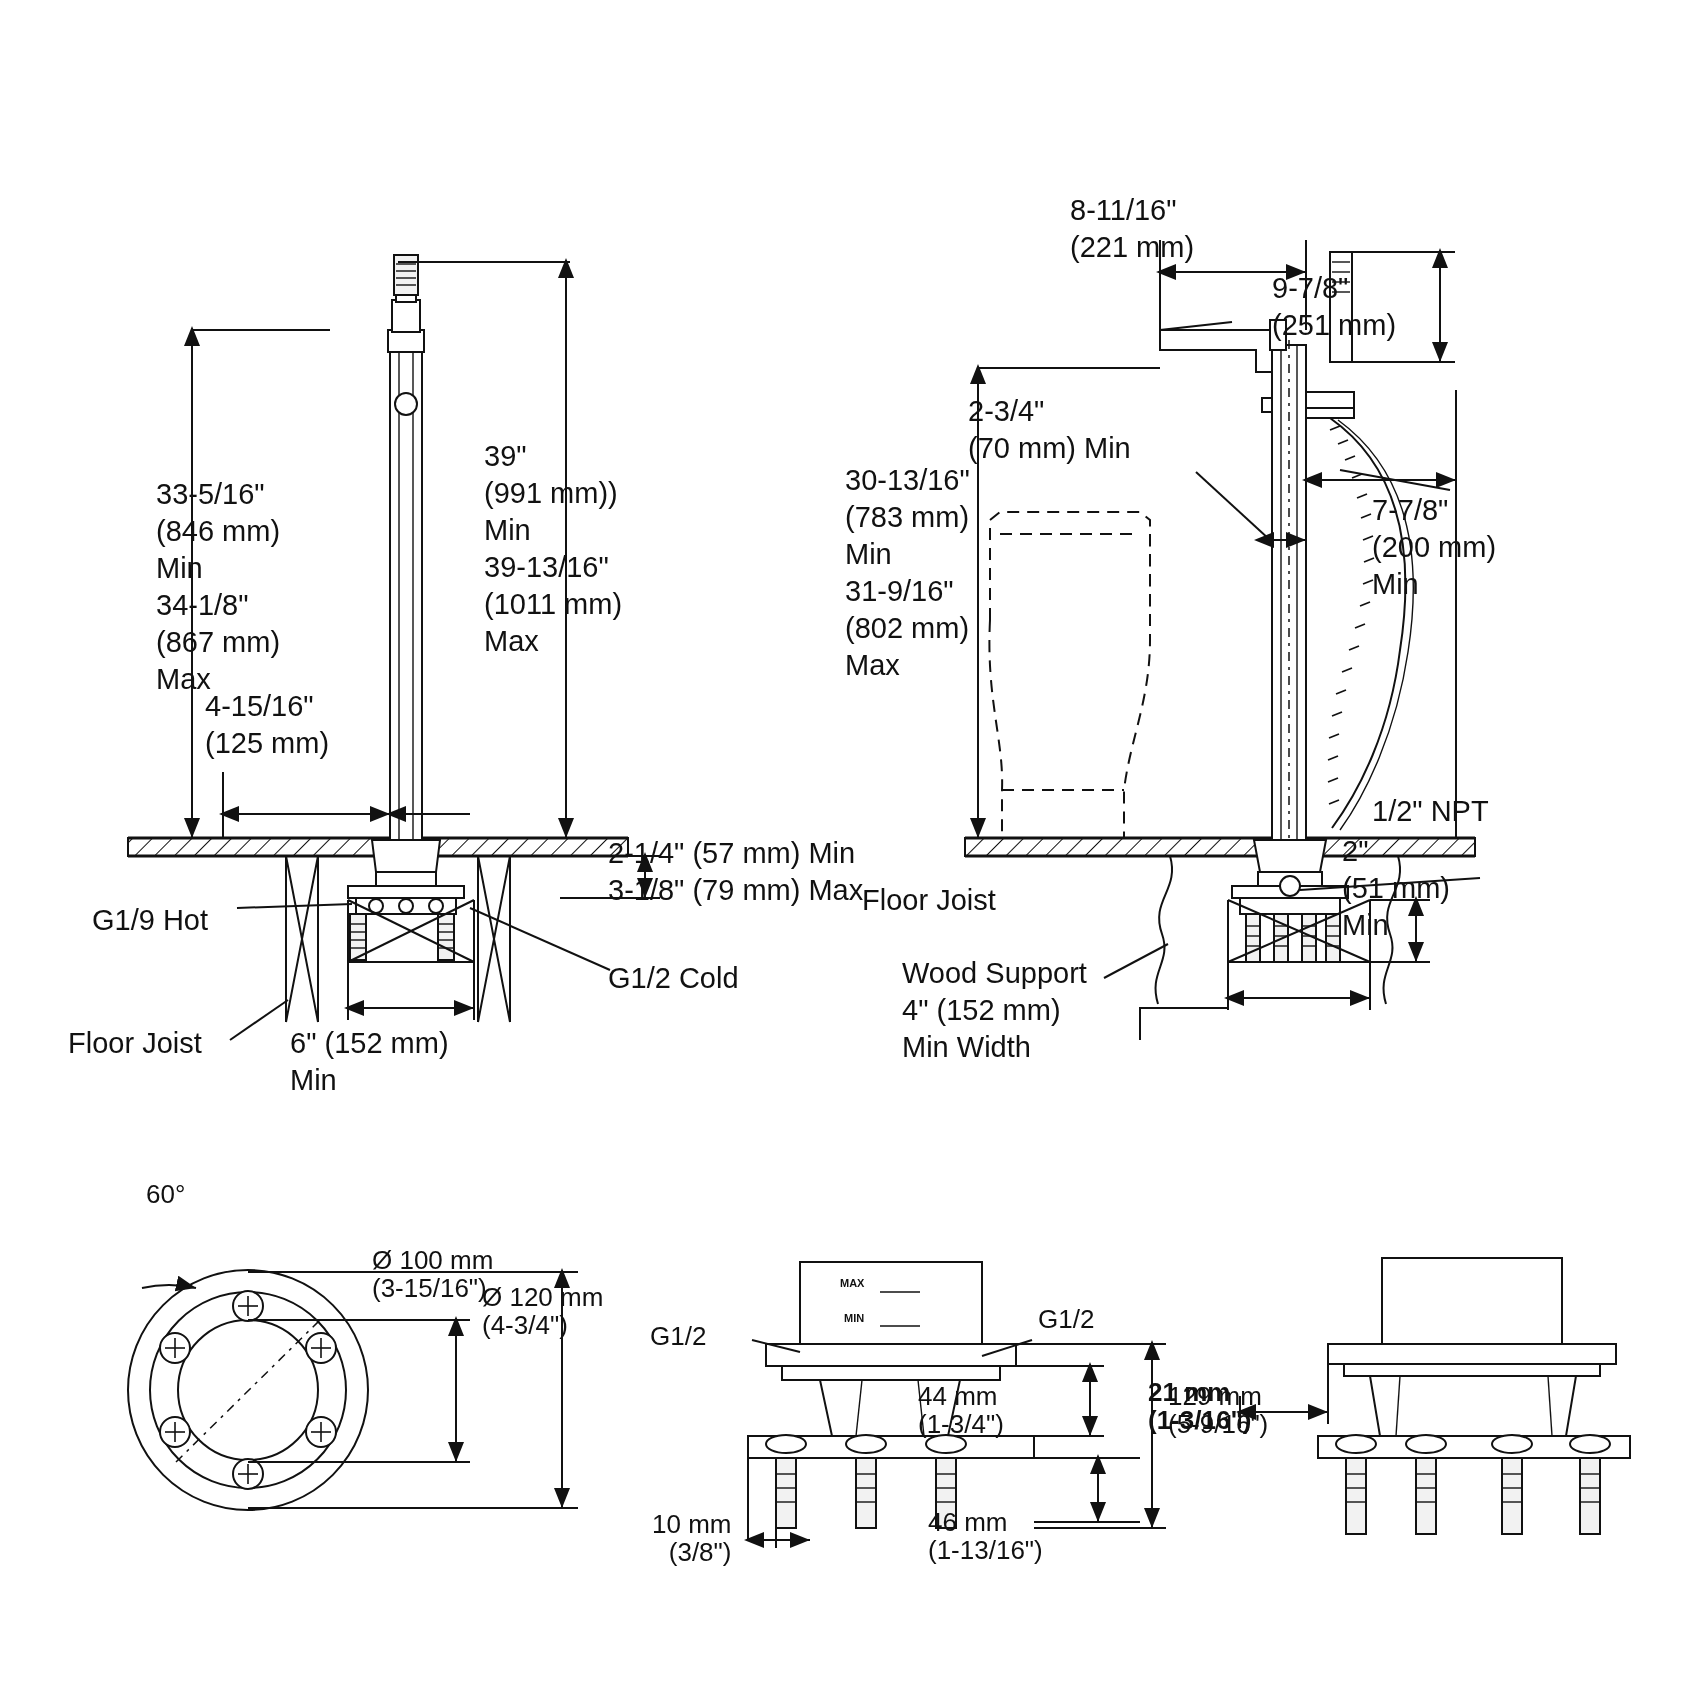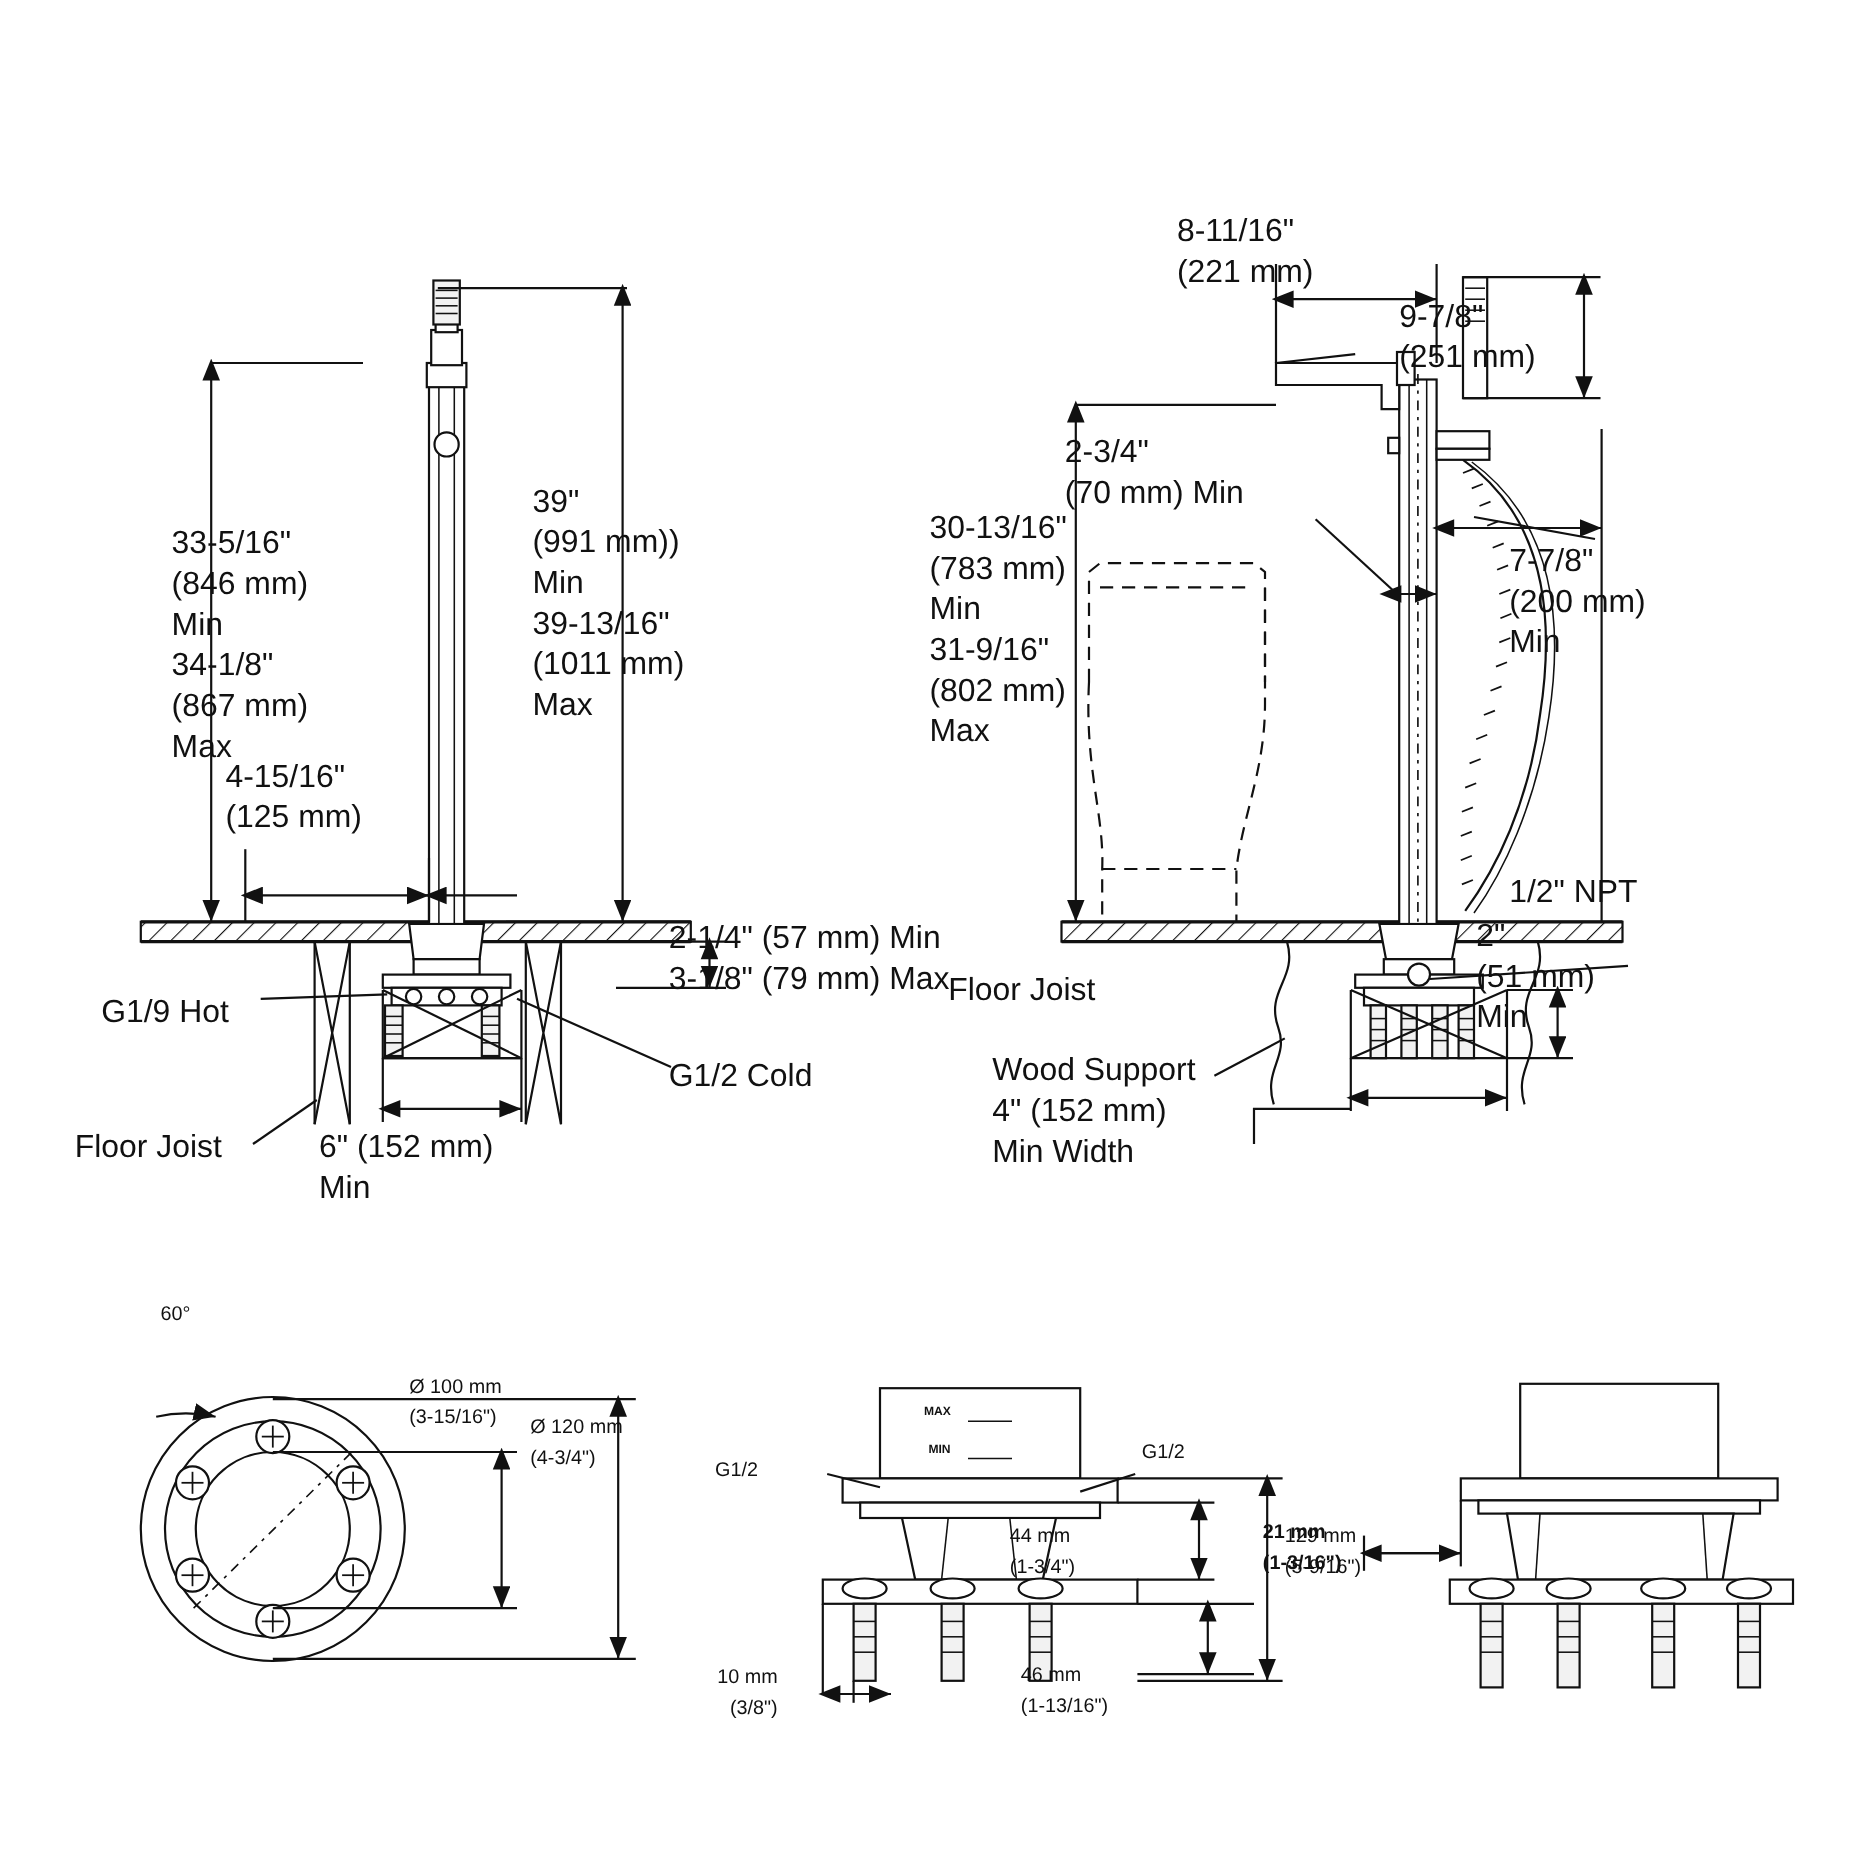--- a/index.html
+++ b/index.html
@@ -1,19 +1,19 @@
 <!DOCTYPE html>
 <html><head>
 <meta charset="utf-8">
 <style>
   html,body{margin:0;padding:0;background:#ffffff;}
   body{width:1702px;height:1702px;position:relative;font-family:"Liberation Sans",sans-serif;color:#111;}
   .sheet{position:absolute;inset:0;}
   .lbl{position:absolute;font-size:29px;line-height:37px;color:#111;white-space:pre;}
-  .lbl.sm{font-size:18px;line-height:28px;}
+  .lbl.sm{font-size:26px;line-height:28px;}
   .lbl.tiny{font-size:11px;line-height:14px;font-weight:bold;}
   svg{position:absolute;left:0;top:0;width:1702px;height:1702px;overflow:visible;}
   .ln{stroke:#111;stroke-width:2;fill:none;}
   .ln-th{stroke:#111;stroke-width:3;fill:none;}
   .ln-f{stroke:#111;stroke-width:1.4;fill:none;}
   .dash{stroke:#111;stroke-width:2;fill:none;stroke-dasharray:12 8;}
   .dashc{stroke:#111;stroke-width:1.5;fill:none;stroke-dasharray:9 6 3 6;}
   .fill-d{fill:#111;}
   .wh{fill:#ffffff;stroke:#111;stroke-width:2;}
   .gr{fill:#f2f2f2;stroke:#111;stroke-width:2;}

